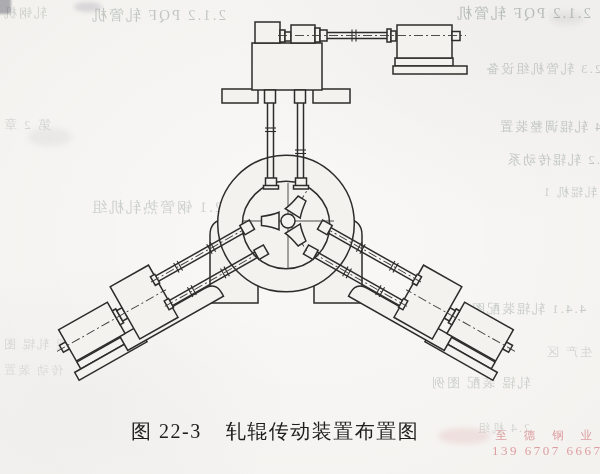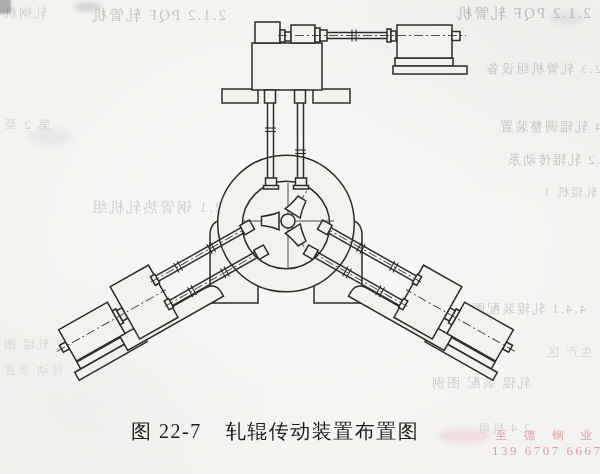--- a/index.html
+++ b/index.html
@@ -184,21 +184,21 @@
         <use href="#roll"></use>
       </g>
       <g transform="translate(288,221) rotate(180)">
         <use href="#roll"></use>
       </g>
       <circle class="bx" cx="288" cy="221" r="7"></circle>
     </g>
   </svg>
 
   <div class="caption">
-    <span class="fig-no">图 22-7</span><span>轧辊传动装置布置图</span>
+    <span class="fig-no">图 22-3</span><span>轧辊传动装置布置图</span>
   </div>
 
   <div class="watermark" style="color: rgb(217, 143, 146);">
     <div class="wm1">至 德 钢 业</div>
     <div class="wm2">139 6707 6667</div>
   </div>
 
 </div>
 
 </body></html>

